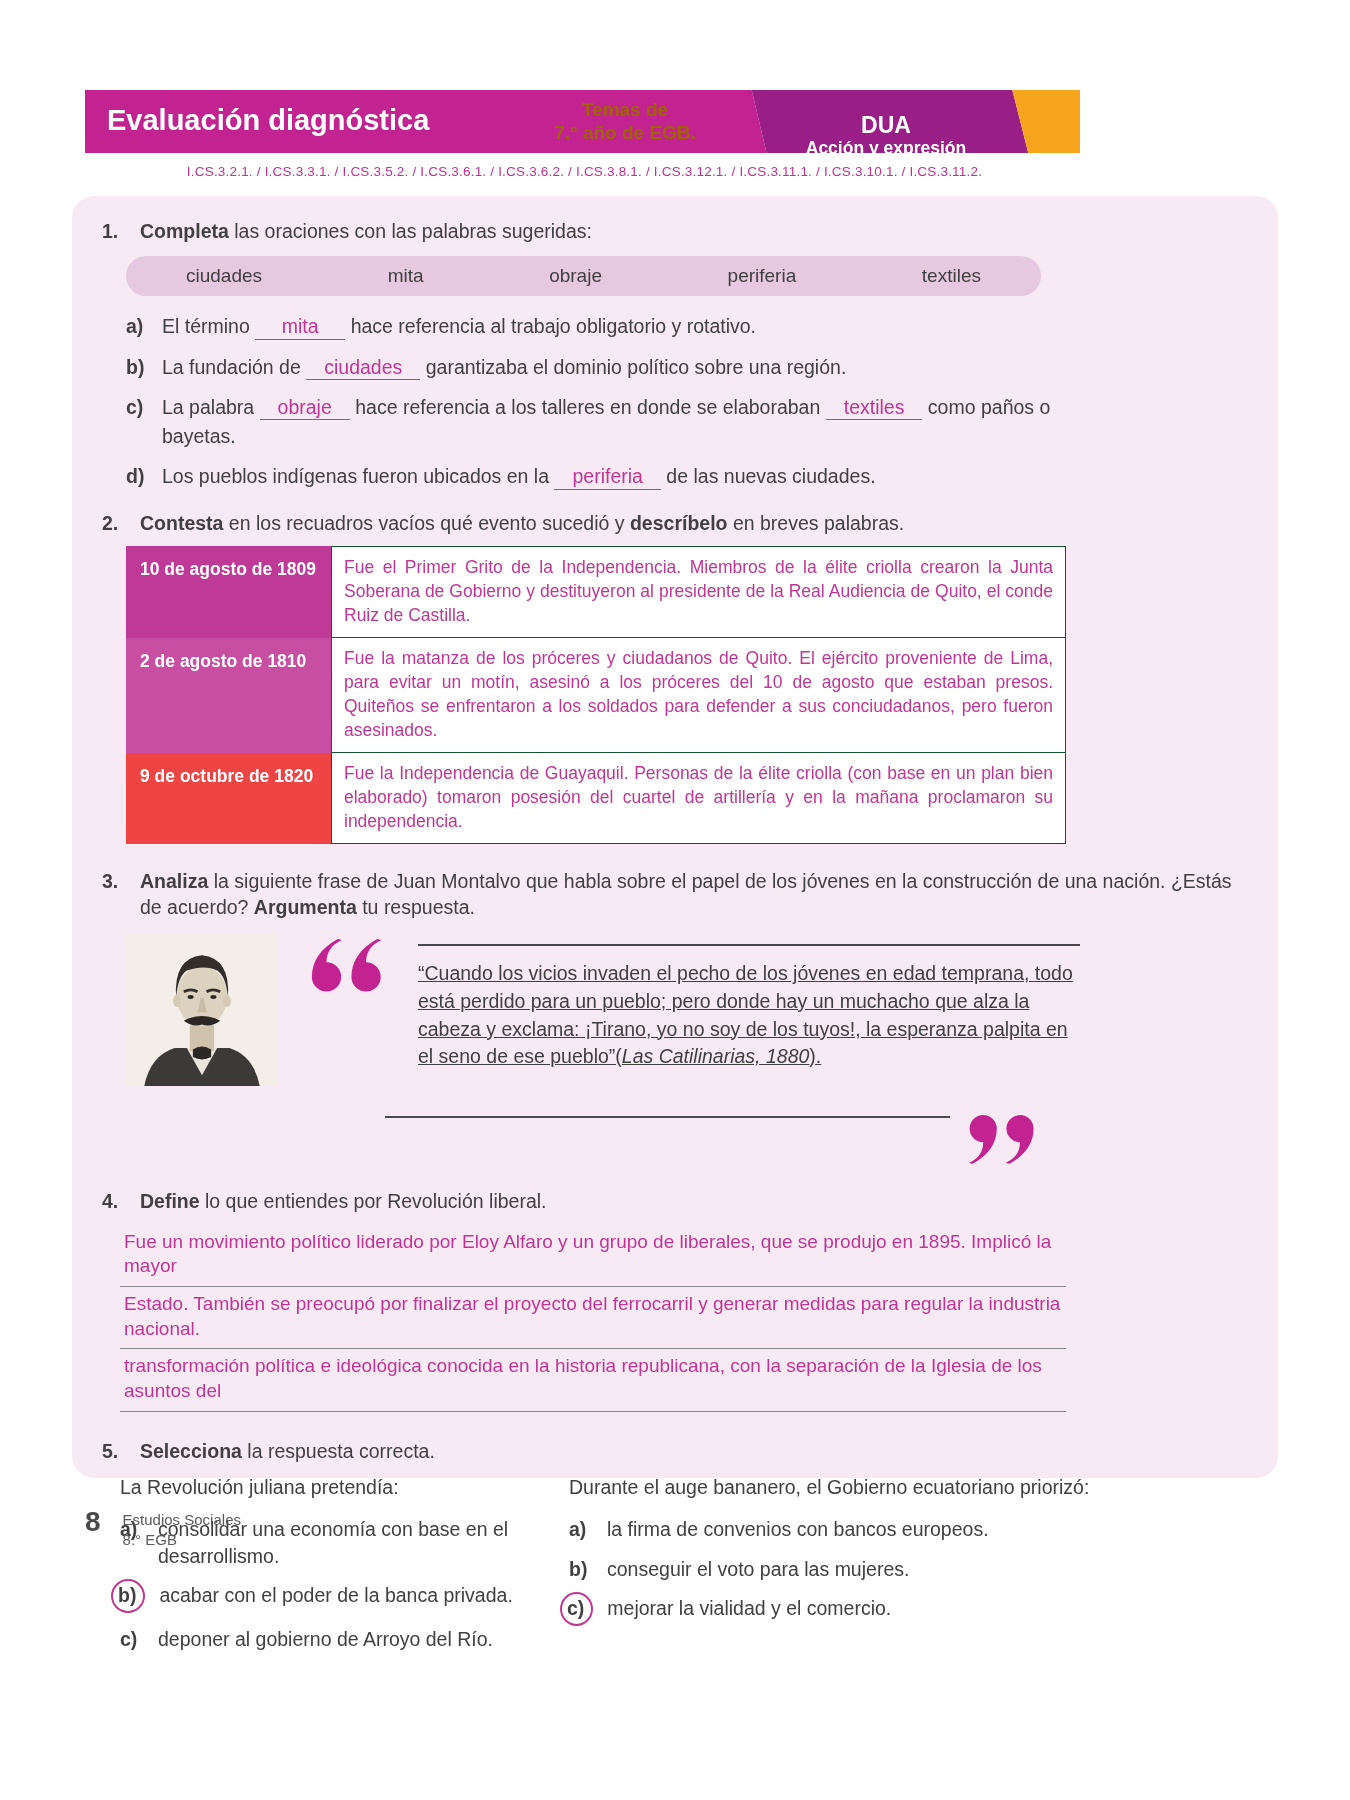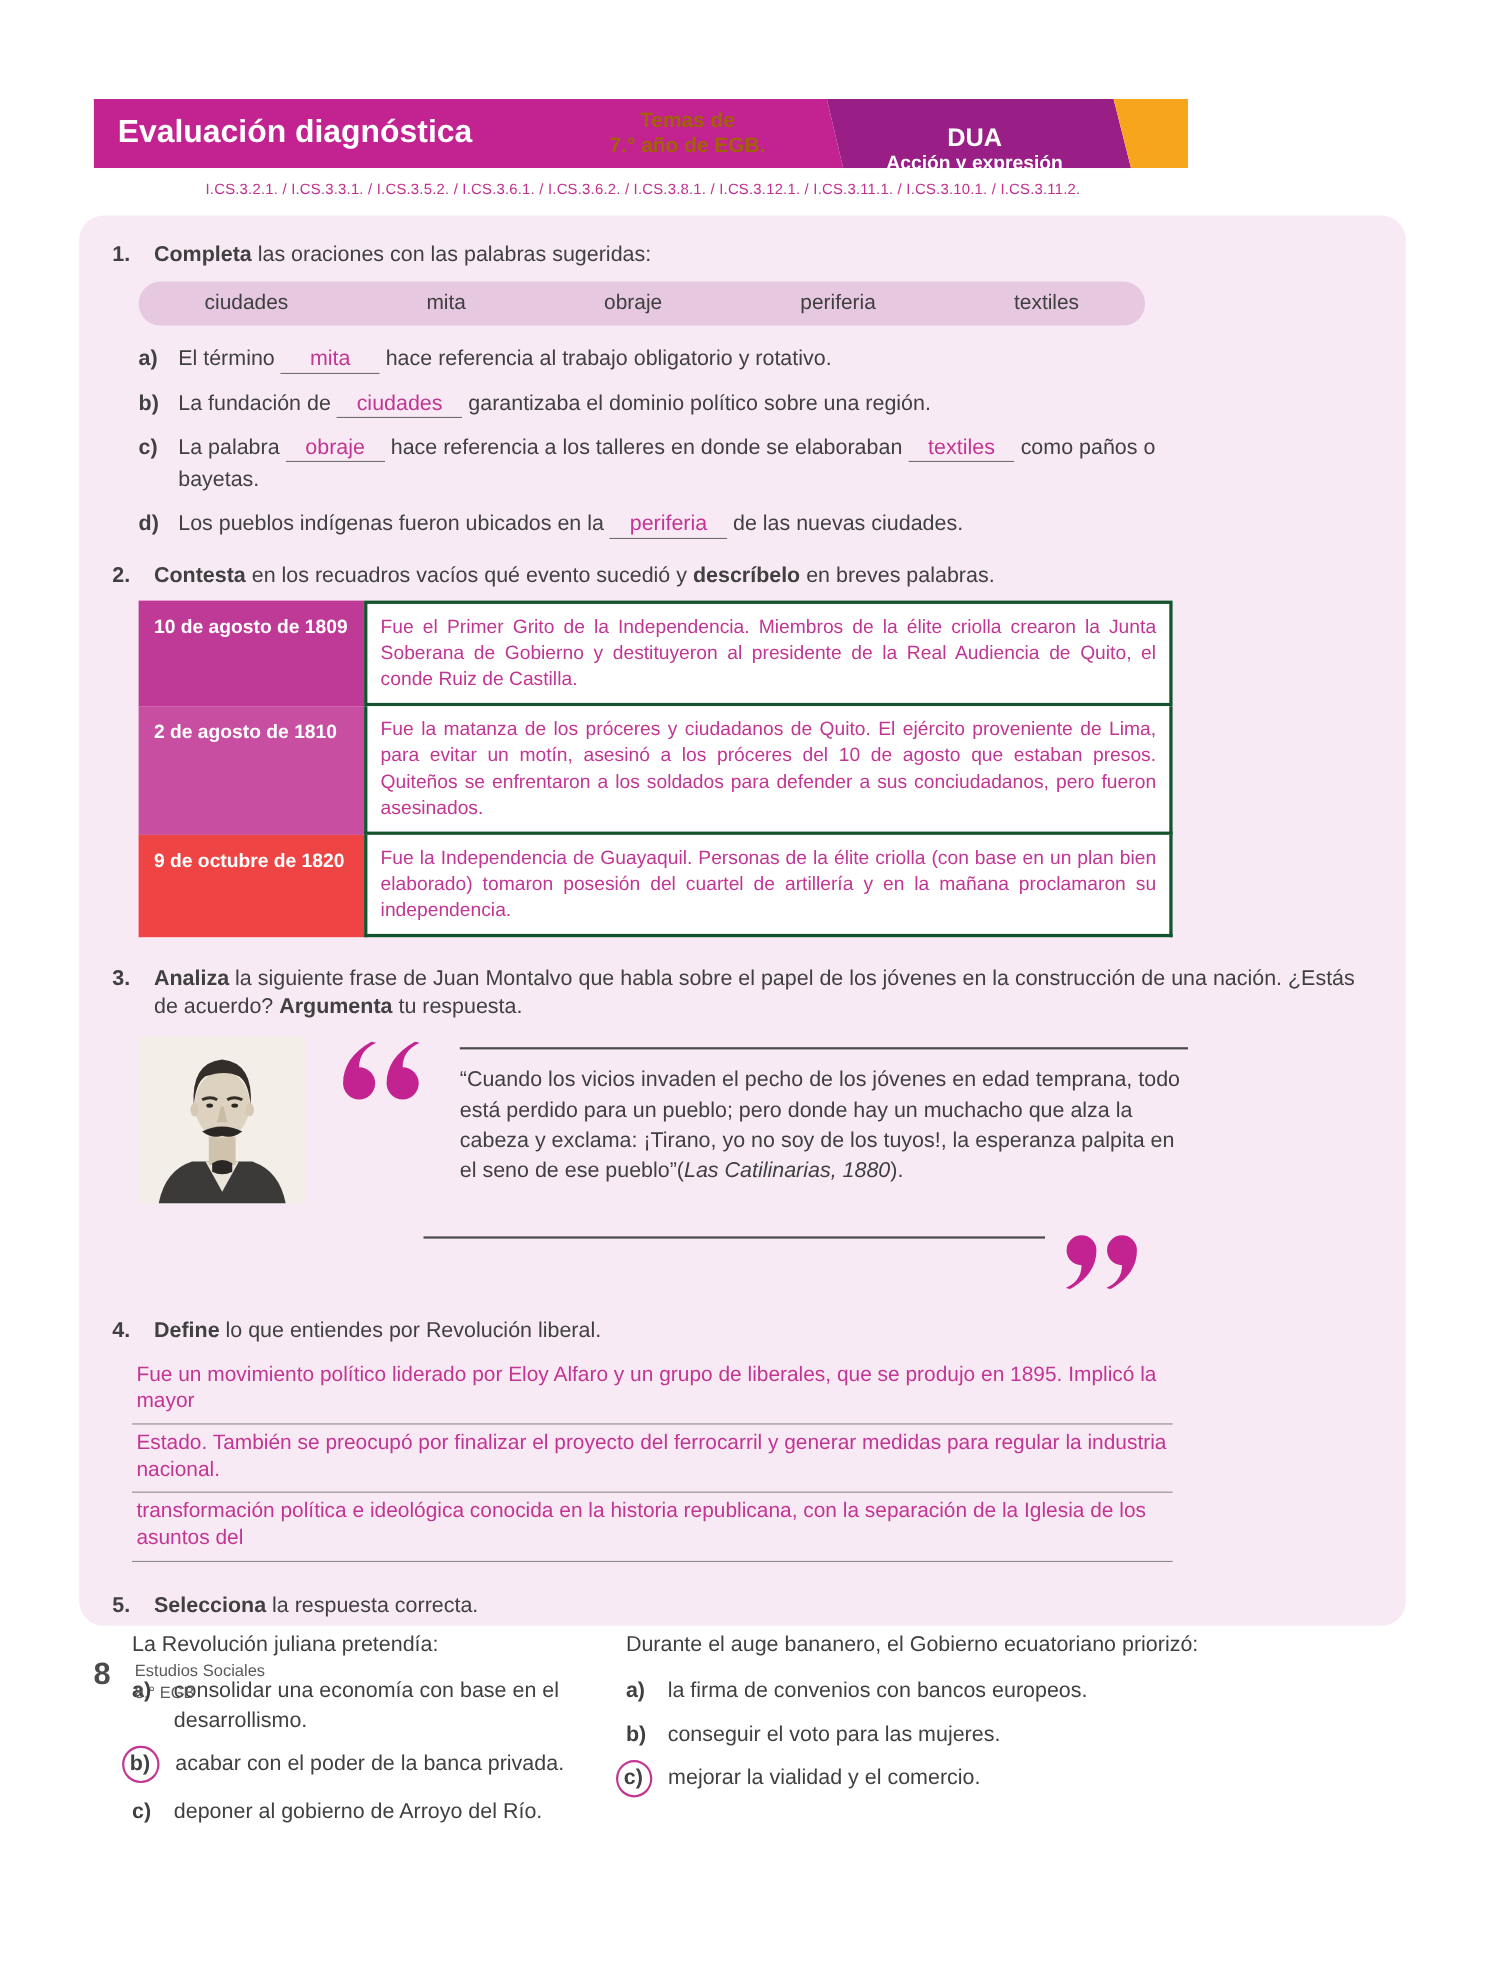--- a/index.html
+++ b/index.html
@@ -34,25 +34,25 @@
   .item-letter { font-weight:bold; width:22px; flex:none; }
   .blank { color:#c23693; border-bottom:1.5px solid #6f6f6f; padding:0 18px; display:inline-block; min-width:90px; text-align:center; line-height:1.25; }
 
   
   .event-table { margin:10px 0 24px 24px; width:940px; }
   .event-row { display:grid; grid-template-columns:205px 1fr; }
   .date-cell { color:#fff; font-weight:bold; font-size:17.5px; padding:13px 14px 0; }
   .event-row:nth-child(1) .date-cell { background:#bf3a97; }
   .event-row:nth-child(2) .date-cell { background:#c74ea1; }
   .event-row:nth-child(3) .date-cell { background:#ef4444; }
-  .desc-cell { background:#fff; border:3px solid #14532d; color:#c23693; font-size:17.5px; line-height:1.37; padding:9px 12px; text-align:justify; }
+  .desc-cell { background:#fff; border:1px solid #14532d; color:#c23693; font-size:17.5px; line-height:1.37; padding:9px 12px; text-align:justify; }
   .event-row + .event-row .desc-cell { border-top:none; }
 
   
-  .q3-body { display:flex; gap:27px; margin:14px 0 0 24px; }
+  .q3-body { display:flex; gap:27px; margin:14px 0 0 24px;text-decoration:underline; }
   .portrait-box { width:152px; height:152px; flex:none; background:#f3efe8; }
   .portrait-box svg { display:block; width:100%; height:100%; }
   .quote-icon { width:86px; flex:none; padding-top:0; }
   .quote-icon svg { display:block; width:86px; height:72px; }
   .q3-right { width:662px; }
   .rule { border-bottom:2px solid #4a4a4a; height:0; }
   .top-rule { margin:10px 0 14px; }
   .quote-text { font-size:19.5px; line-height:1.42; color:#3f3f3f; }
   .q3-bottom { display:flex; align-items:flex-start; gap:10px; margin:16px 0 20px 283px; }
   .bottom-rule { width:565px; margin-top:14px; }

